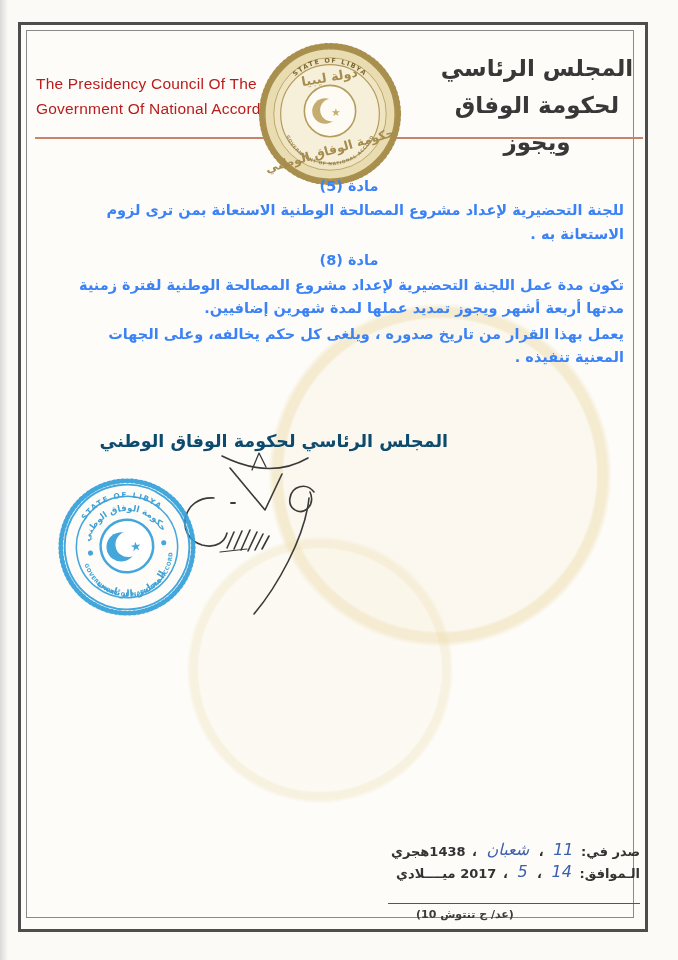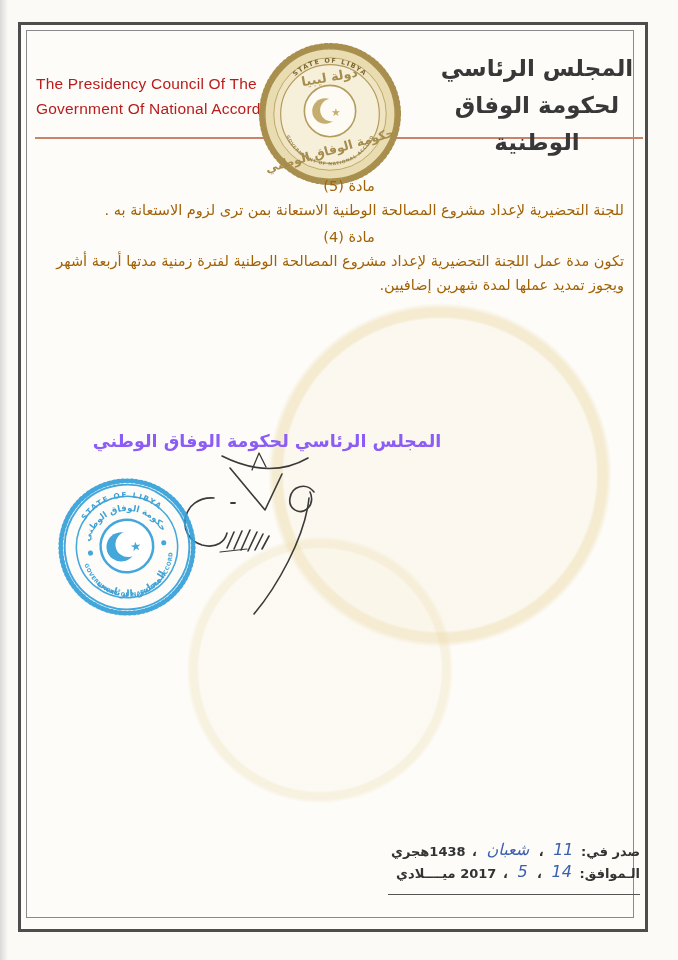--- a/index.html
+++ b/index.html
@@ -27,34 +27,34 @@
   
   .hdr-en{position:absolute;left:36px;top:72px;width:256px;
     font-family:"Liberation Sans",sans-serif;
     font-size:15.5px;line-height:1.6;color:#b91c1c;letter-spacing:.2px;}
   .hdr-ar{position:absolute;right:30px;top:50px;width:222px;text-align:center;
     direction:rtl;font-weight:bold;font-size:23px;line-height:1.6;color:#383838;}
   .hdr-line{position:absolute;left:35px;top:137px;width:608px;height:2px;background:#c8836a;}
   .seal-gold{position:absolute;left:256px;top:40px;width:148px;height:148px;}
   
   .body-ar{position:absolute;left:56px;top:172px;width:586px;
-    direction:rtl;text-align:right;color:#a16207;font-weight:normal;
+    direction:rtl;text-align:right;color:#3b82f6;font-weight:bold;
     font-size:14.5px;line-height:1.62;}
   .art-h{text-align:center;font-size:14.5px;margin:3px 0 1px 0;}
   .art-t{margin:0 18px 2px 0;}
   
-  .sig-title{position:absolute;left:86px;top:431px;width:362px;text-align:center;
-    direction:rtl;font-weight:bold;font-size:17.5px;color:#8b5cf6;}
+  .sig-title{position:absolute;left:86px;top:431px;width:362px;text-align:right;
+    direction:rtl;font-weight:bold;font-size:17.5px;color:#0c4a6e;}
   .sig-svg{position:absolute;left:172px;top:446px;width:206px;height:192px;}
   .seal-blue{position:absolute;left:54px;top:474px;width:146px;height:146px;transform:rotate(-8deg);}
   
   .footer{position:absolute;right:38px;top:841px;width:252px;direction:rtl;text-align:right;
     font-weight:bold;font-size:13px;color:#333;}
   .f-line{margin:0 0 3px 0;white-space:nowrap;}
-  .f-line2{border-bottom:1.5px solid #555;padding-bottom:12px;margin-bottom:4px;}
+  .f-line2{border-bottom:1.5px solid #555;padding-bottom:21px;margin-bottom:4px;}
   .hand{color:#3a5fae;font-weight:400;font-style:italic;font-size:16px;position:relative;top:-1px;padding:0 3px;}
   .hand-month{letter-spacing:-1px;}
   .f-note{font-size:11px;font-weight:bold;color:#3c3c3c;margin-left:28px;text-align:left;direction:rtl;}
   .sep{padding:0 2px;}
 </style>
 </head>
 <body>
 
 <div class="page">
   <div class="edge-shade"></div>
@@ -67,21 +67,21 @@
 
   <div class="hdr-line"></div>
 
   <div class="hdr-en">
     <div>The Presidency Council Of The</div>
     <div>Government Of National Accord</div>
   </div>
 
   <div class="hdr-ar">
     <div>المجلس الرئاسي</div>
-    <div>لحكومة الوفاق الوطنية</div>
+    <div>لحكومة الوفاق ويجوز</div>
   </div>
 
   <svg class="seal-gold" viewBox="0 0 150 150">
     <circle cx="75" cy="75" r="69" fill="none" stroke="#a98f4e" stroke-width="6" stroke-dasharray="1.6 3.4" stroke-linecap="round"></circle>
     <circle cx="75" cy="75" r="66" fill="#e9dcb0" stroke="#a98f4e" stroke-width="1.4"></circle>
     <circle cx="75" cy="75" r="57" fill="#efe5c2" stroke="#bda76a" stroke-width="1"></circle>
     <circle cx="75" cy="75" r="50" fill="#f6f0da" stroke="#b49a5d" stroke-width="1.2"></circle>
     <defs>
       <path id="gs-top" d="M 23,75 A 52,52 0 0 1 127,75"></path>
       <path id="gs-bot" d="M 27,79 A 48,48 0 0 0 123,79"></path>
@@ -96,22 +96,23 @@
     <circle cx="75" cy="72" r="26" fill="#fdfbf3" stroke="#b49c5e" stroke-width="1.6"></circle>
     <circle cx="70" cy="72" r="13" fill="#c4ad6f"></circle>
     <circle cx="76.5" cy="71" r="11.5" fill="#fdfbf3"></circle>
     <text x="81" y="77.5" font-size="11" fill="#c4ad6f" text-anchor="middle">★</text>
     <text x="76" y="116" text-anchor="middle" font-size="12.5" font-weight="bold" fill="#a68c4d" transform="rotate(-16 76 116)">حكومة الوفاق الوطني</text>
   </svg>
 
   <div class="body-ar">
     <div class="art-h">مادة (5)</div>
     <div class="art-t">للجنة التحضيرية لإعداد مشروع المصالحة الوطنية الاستعانة بمن ترى لزوم الاستعانة به .</div>
-    <div class="art-h">مادة (4)</div>
+    <div class="art-h">مادة (8)</div>
     <div class="art-t">تكون مدة عمل اللجنة التحضيرية لإعداد مشروع المصالحة الوطنية لفترة زمنية مدتها أربعة أشهر ويجوز تمديد عملها لمدة شهرين إضافيين.</div>
+    <div class="art-t">يعمل بهذا القرار من تاريخ صدوره ، ويلغى كل حكم يخالفه، وعلى الجهات المعنية تنفيذه .</div>
   </div>
 
   <div class="sig-title">المجلس الرئاسي لحكومة الوفاق الوطني</div>
 
   <svg class="sig-svg" viewBox="0 0 206 192">
     <g fill="none" stroke="#3a3a3a" stroke-width="1.6" stroke-linecap="round" stroke-linejoin="round">
       <path d="M 50,10 Q 98,34 136,12"></path>
       <path d="M 80,24 L 87,7 L 94,21" stroke-width="1.3"></path>
       <path d="M 58,22 L 93,64 L 110,28"></path>
       <path d="M 142,46 C 134,36 120,40 118,52 C 116,63 128,70 136,62 C 141,57 140,50 138,46"></path>
@@ -165,14 +166,15 @@
       <span>1438هجري</span>
     </div>
     <div class="f-line f-line2">
       <span>الـموافق:</span>
       <span class="hand">14</span>
       <span class="sep">،</span>
       <span class="hand">5</span>
       <span class="sep">،</span>
       <span>2017 ميــــلادي</span>
     </div>
+    <div class="f-note">(عد/ ح تنتوش 10)</div>
   </div>
 </div>
 
 </body></html>

